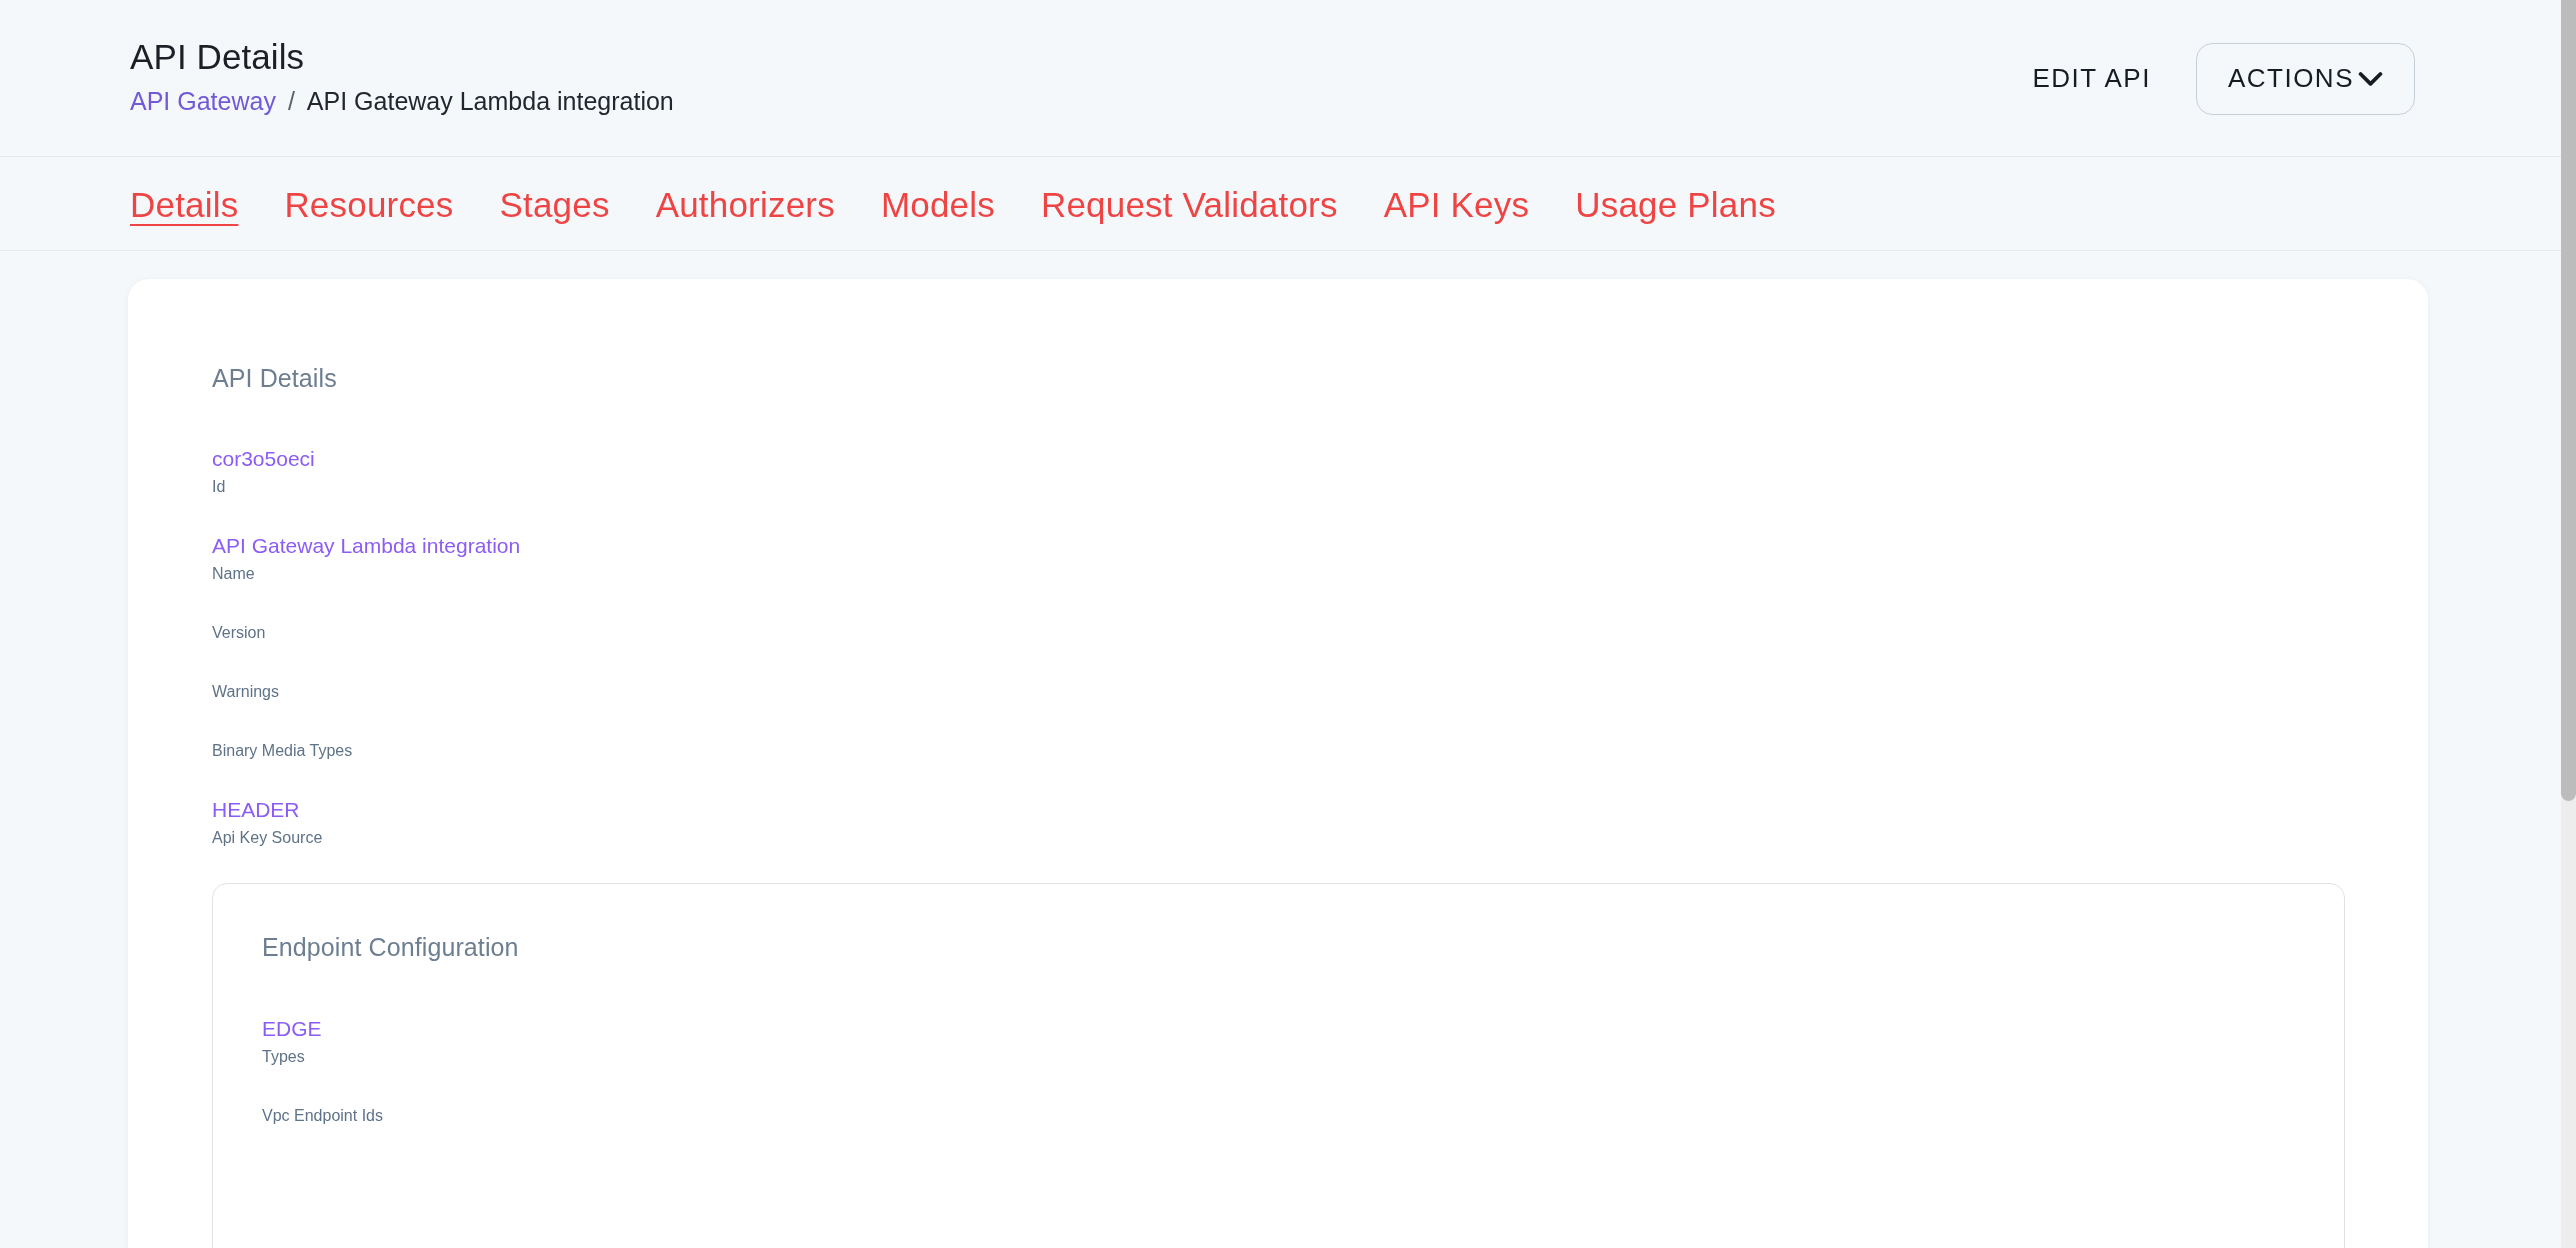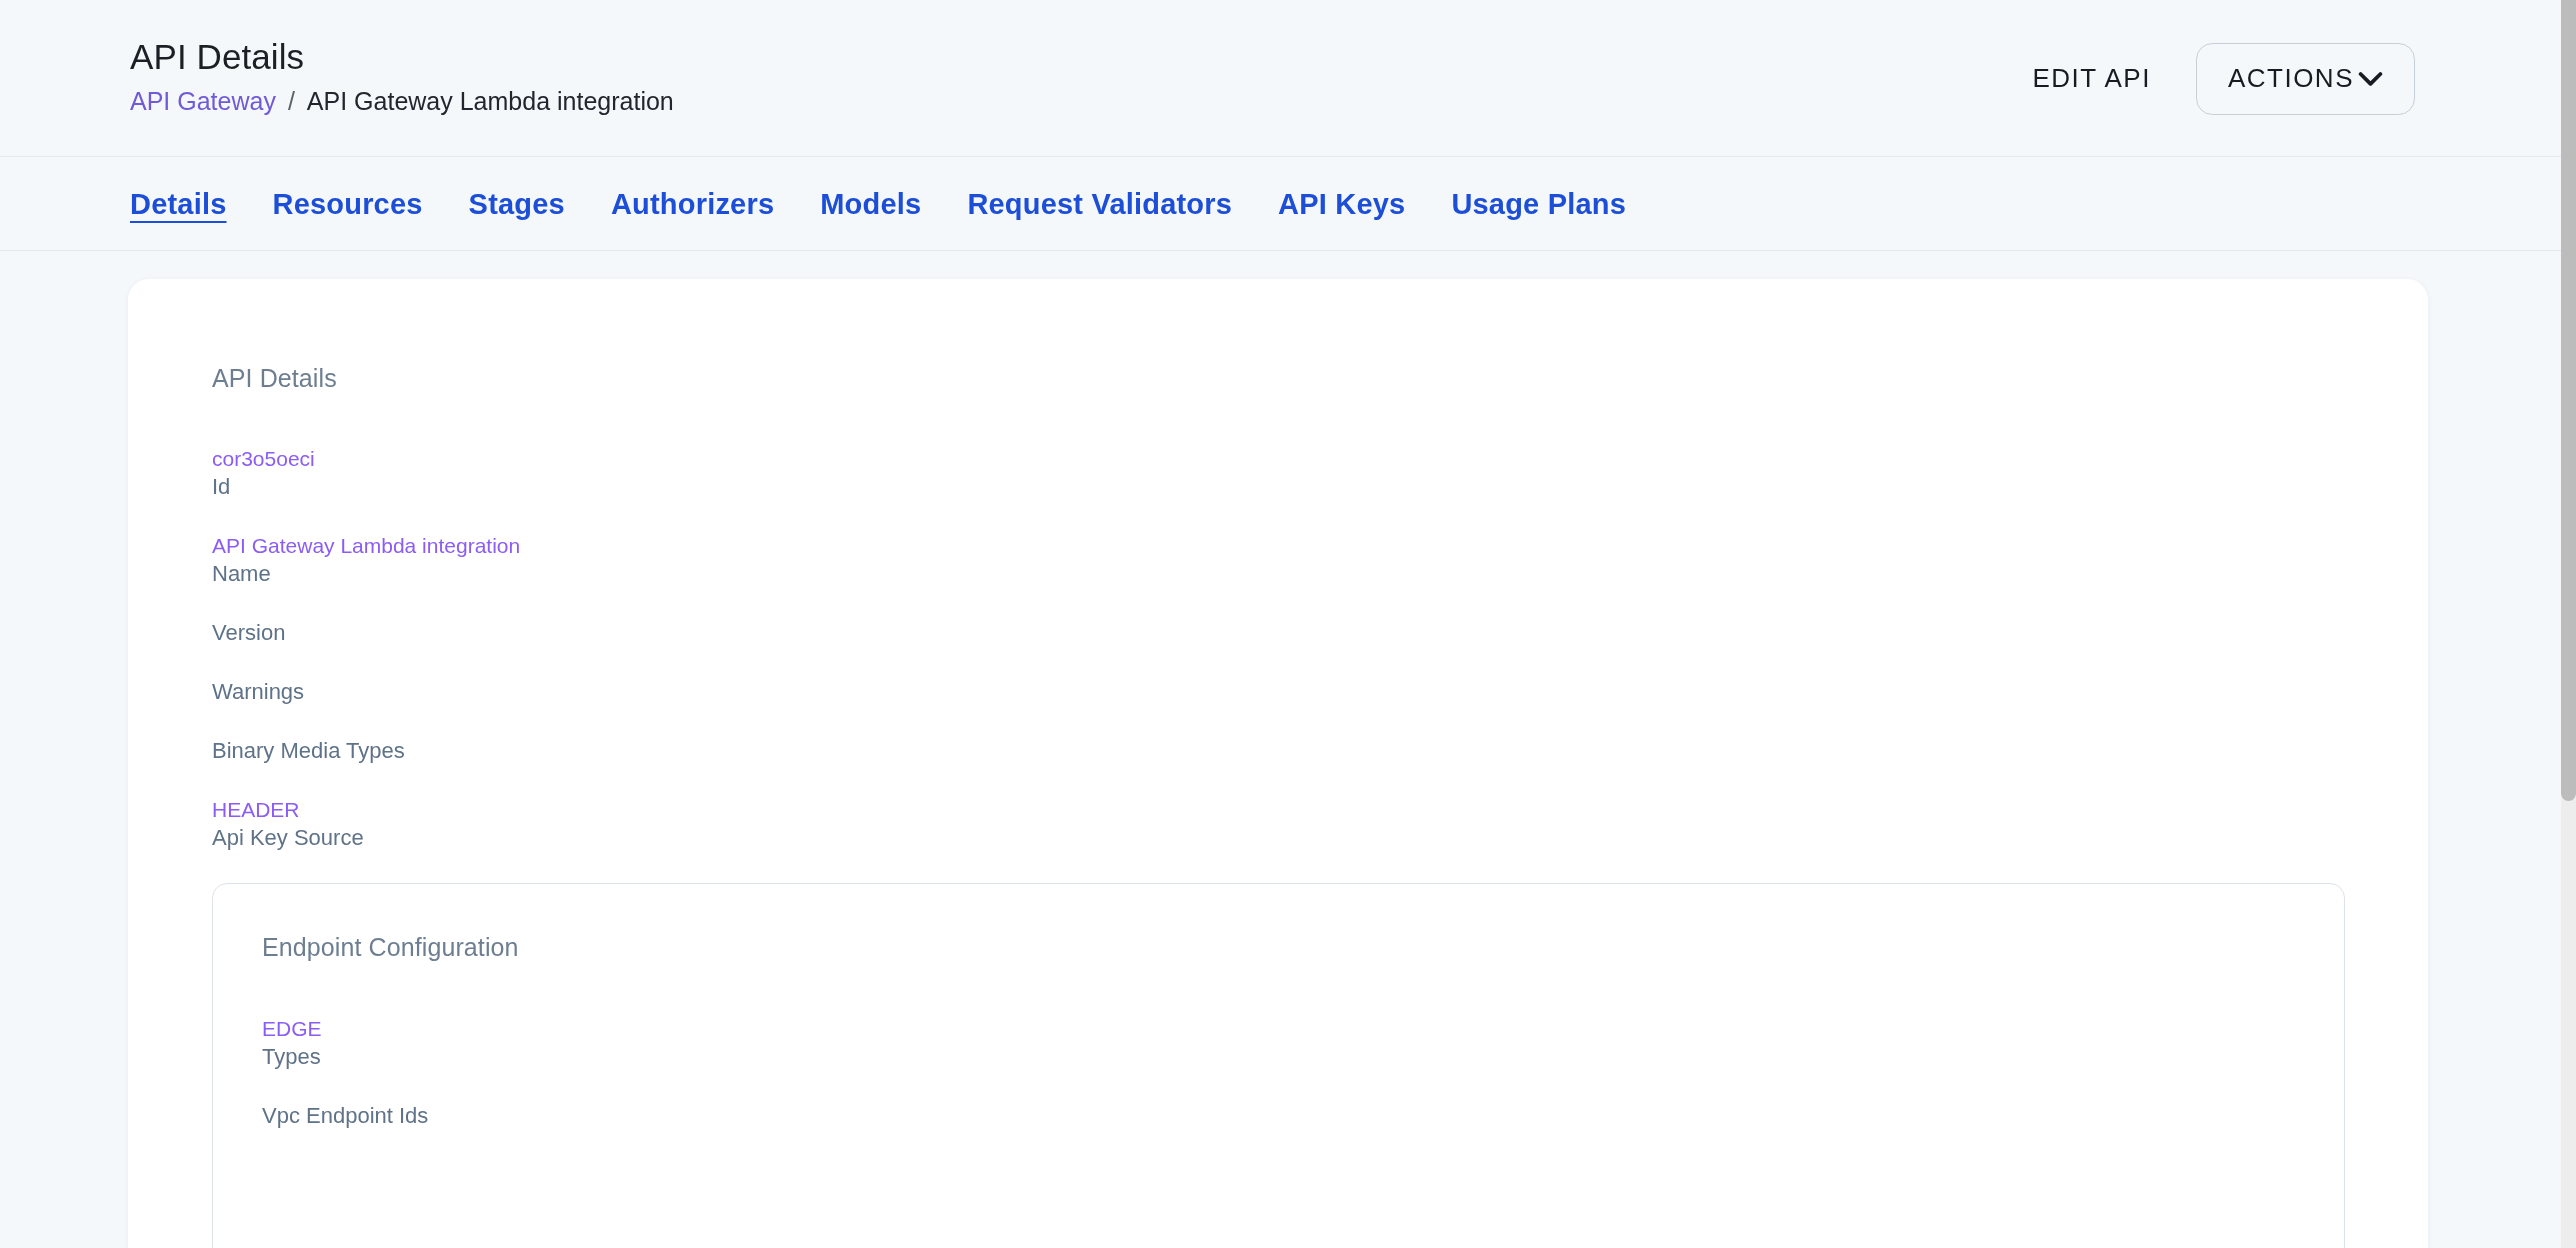--- a/index.html
+++ b/index.html
@@ -52,22 +52,22 @@
   
   .tabbar {
     position: absolute; left: 0; top: 158px;
     width: 2561px; height: 93px;
     background: #f4f8fb;
     border-bottom: 1.5px solid #e4e9ee;
     display: flex; align-items: center;
     padding-left: 130px; gap: 46px;
   }
   .tab {
-    font-size: 29px; line-height: 33px; font-weight: 700;
-    color: #1d4ed8; text-decoration: none; cursor: pointer;
+    font-size: 35px; line-height: 33px; font-weight: 400;
+    color: #ef4444; text-decoration: none; cursor: pointer;
     letter-spacing: 0.2px; white-space: nowrap;
   }
   .tab.active {
     text-decoration: underline;
     text-decoration-thickness: 2.2px;
     text-underline-offset: 6.7px;
   }
   
   .main-card {
     position: absolute; left: 128px; top: 279px;
@@ -76,21 +76,21 @@
     box-shadow: 0 1.5px 6px rgba(25, 45, 70, 0.05);
     padding: 84px;
   }
   .section-heading {
     font-size: 25px; line-height: 31px; font-weight: 400;
     color: #6d7e91; letter-spacing: 0.1px;
     margin-bottom: 51px;
   }
   .field { margin-bottom: 31px; }
   .field-value { font-size: 21px; line-height: 28px; color: #8b5cf6; }
-  .field-label { font-size: 22px; line-height: 28px; color: #5e7288; }
+  .field-label { font-size: 16px; line-height: 28px; color: #5e7288; }
   
   .sub-card {
     margin-top: 24px;
     width: 2133px; height: 418px;
     border: 1.5px solid #dee3e8; border-radius: 15px;
     background: #ffffff;
     padding: 48px 49px;
   }
   .sub-card .section-heading { margin-bottom: 52px; }
   

